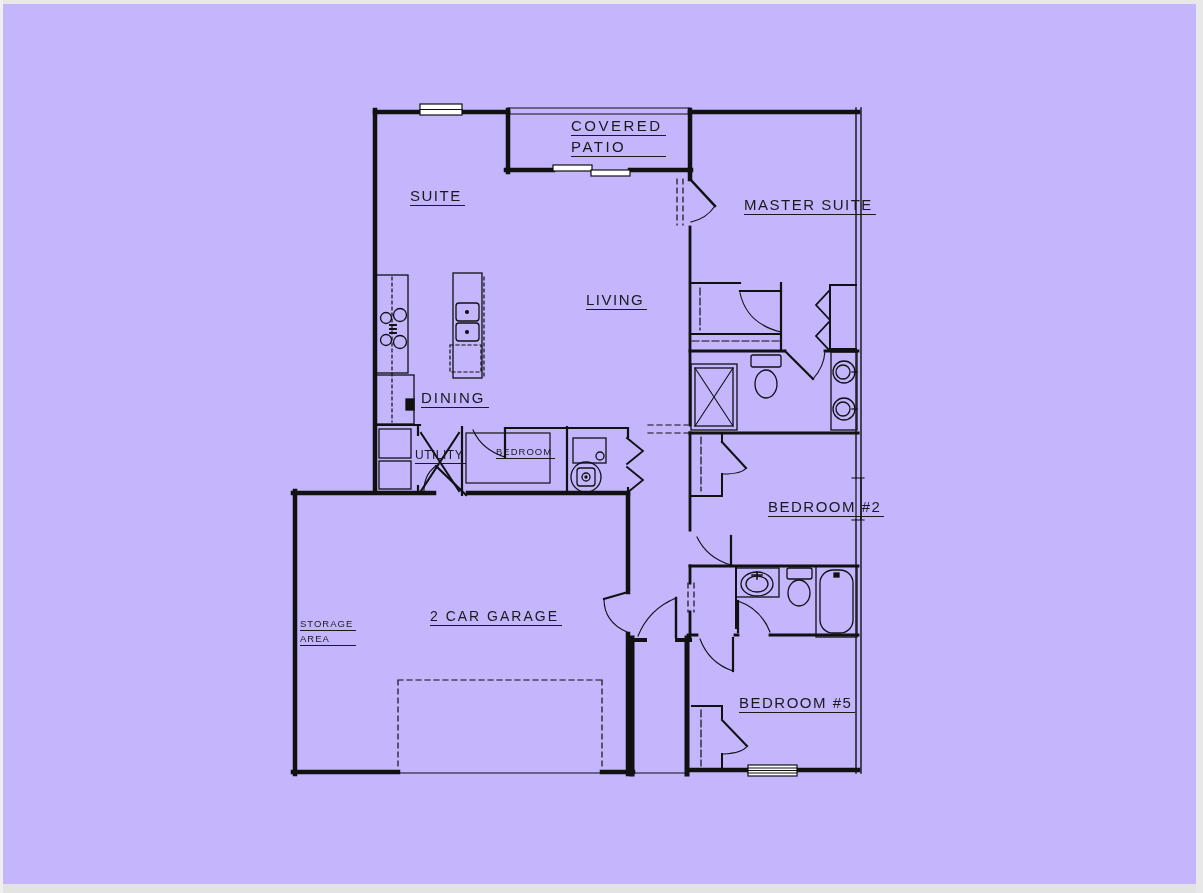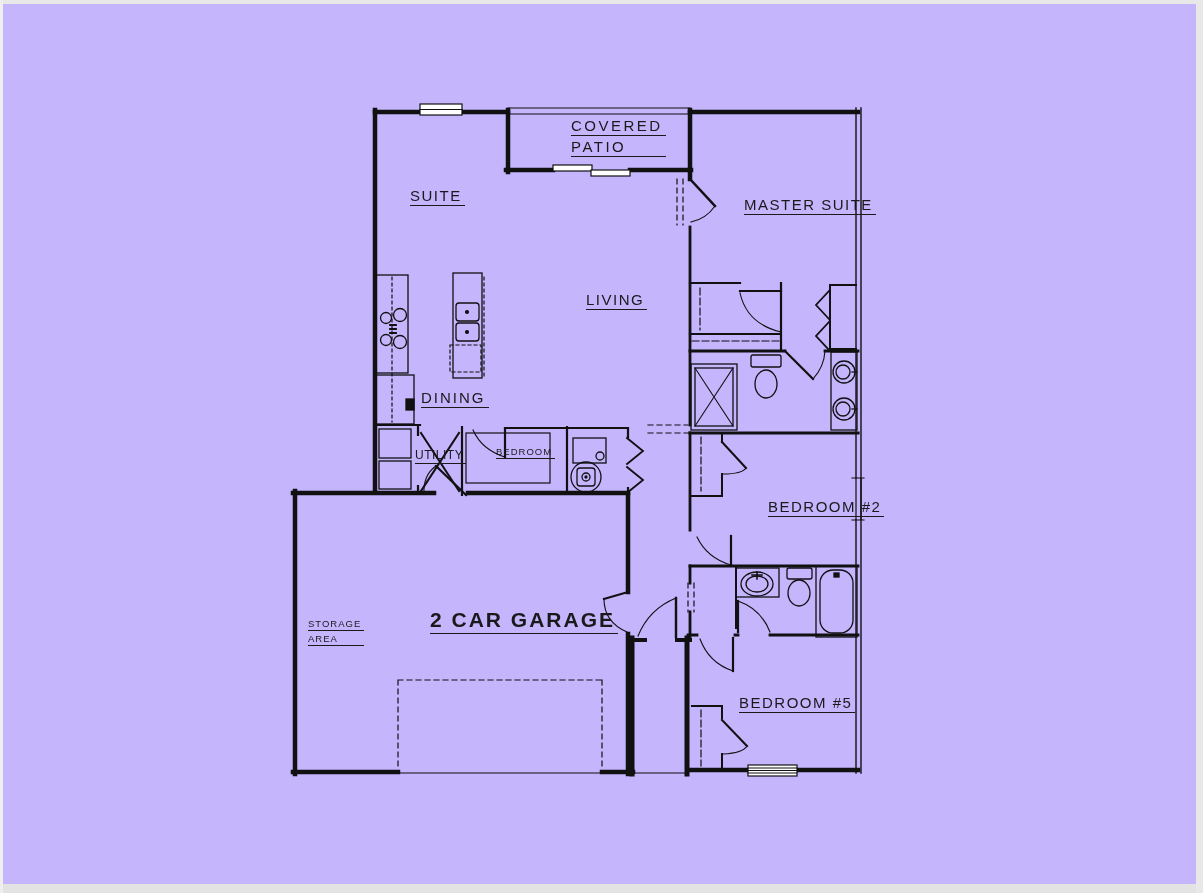--- a/index.html
+++ b/index.html
@@ -10,21 +10,21 @@
   .edge.bottom{left:0;top:884px;width:1203px;height:9px;background:#e3e3e3;}
   .edge.left{left:0;top:0;width:3px;height:893px;background:#efefef;}
   .edge.right{left:1196px;top:0;width:7px;height:893px;}
   svg{position:absolute;left:0;top:0;}
   .lbl{position:absolute;color:#1a1a1a;white-space:nowrap;}
   .lbl span{display:inline-block;border-bottom:1.6px solid #1a1a1a;padding:0 3px 1px 0;}
   .lbl .l2{display:block;margin-top:2px;}
   .fs-big{font-size:15px;letter-spacing:1.5px;}
   .fs-patio{font-size:15px;letter-spacing:2.5px;}
   .fs-kitchen{font-size:15px;letter-spacing:2px;}
-  .fs-garage{font-size:21px;letter-spacing:2px;font-weight:bold;}
+  .fs-garage{font-size:14px;letter-spacing:2px;}
   .fs-small{font-size:9.5px;letter-spacing:1px;}
   .fs-tiny{font-size:12px;letter-spacing:.5px;}
 </style>
 </head>
 <body>
 
 <div class="stage">
 
   <div class="edge top"></div>
   <div class="edge bottom"></div>
@@ -275,21 +275,21 @@
   </div>
   <div class="lbl fs-small" style="left:496px;top:446px;">
     <span>BEDROOM</span>
   </div>
   <div class="lbl fs-big" style="left:768px;top:498px;">
     <span>BEDROOM #2</span>
   </div>
   <div class="lbl fs-garage" style="left:430px;top:608px;">
     <span>2 CAR GARAGE</span>
   </div>
-  <div class="lbl fs-small" style="left:308px;top:618px;">
+  <div class="lbl fs-small" style="left:300px;top:618px;">
     <span>STORAGE</span>
     <span class="l2">AREA</span>
   </div>
   <div class="lbl fs-big" style="left:739px;top:694px;">
     <span>BEDROOM #5</span>
   </div>
 
 </div>
 
 </body></html>

